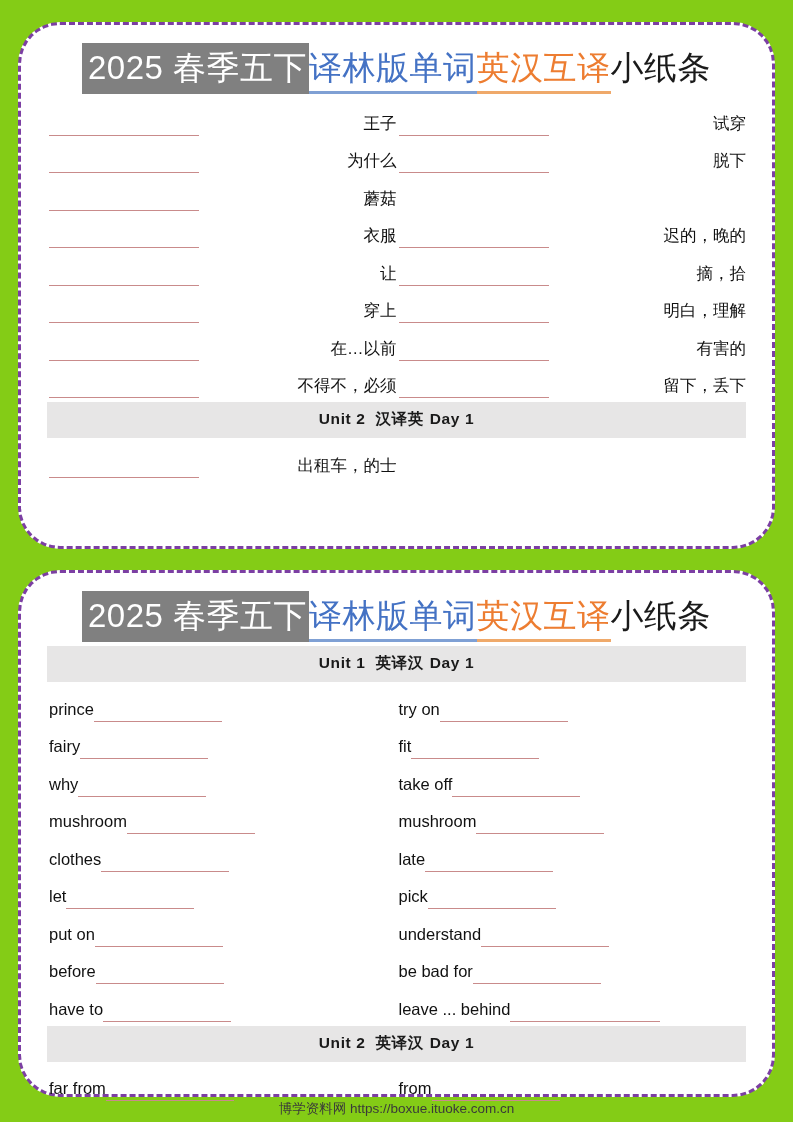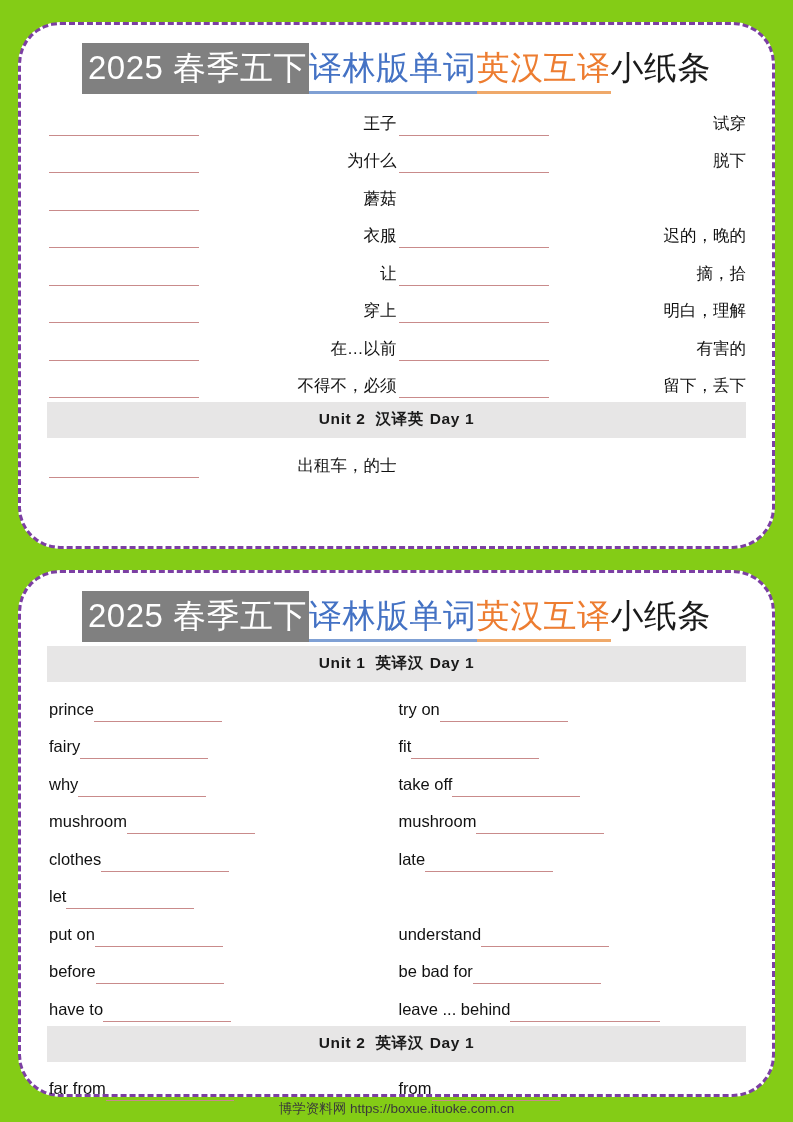--- a/index.html
+++ b/index.html
@@ -306,20 +306,24 @@
         <div class="cell en">
             <span class="en-word">late</span>
             <span class="blank b-en"></span>
           </div>
       </div>
       <div class="word-row">
         <div class="cell en">
             <span class="en-word">let</span>
             <span class="blank b-en"></span>
           </div>
+        <div class="cell en">
+            <span class="en-word">pick</span>
+            <span class="blank b-en"></span>
+          </div>
       </div>
       <div class="word-row">
         <div class="cell en">
             <span class="en-word">put on</span>
             <span class="blank b-en"></span>
           </div>
         <div class="cell en">
             <span class="en-word">understand</span>
             <span class="blank b-en"></span>
           </div>

